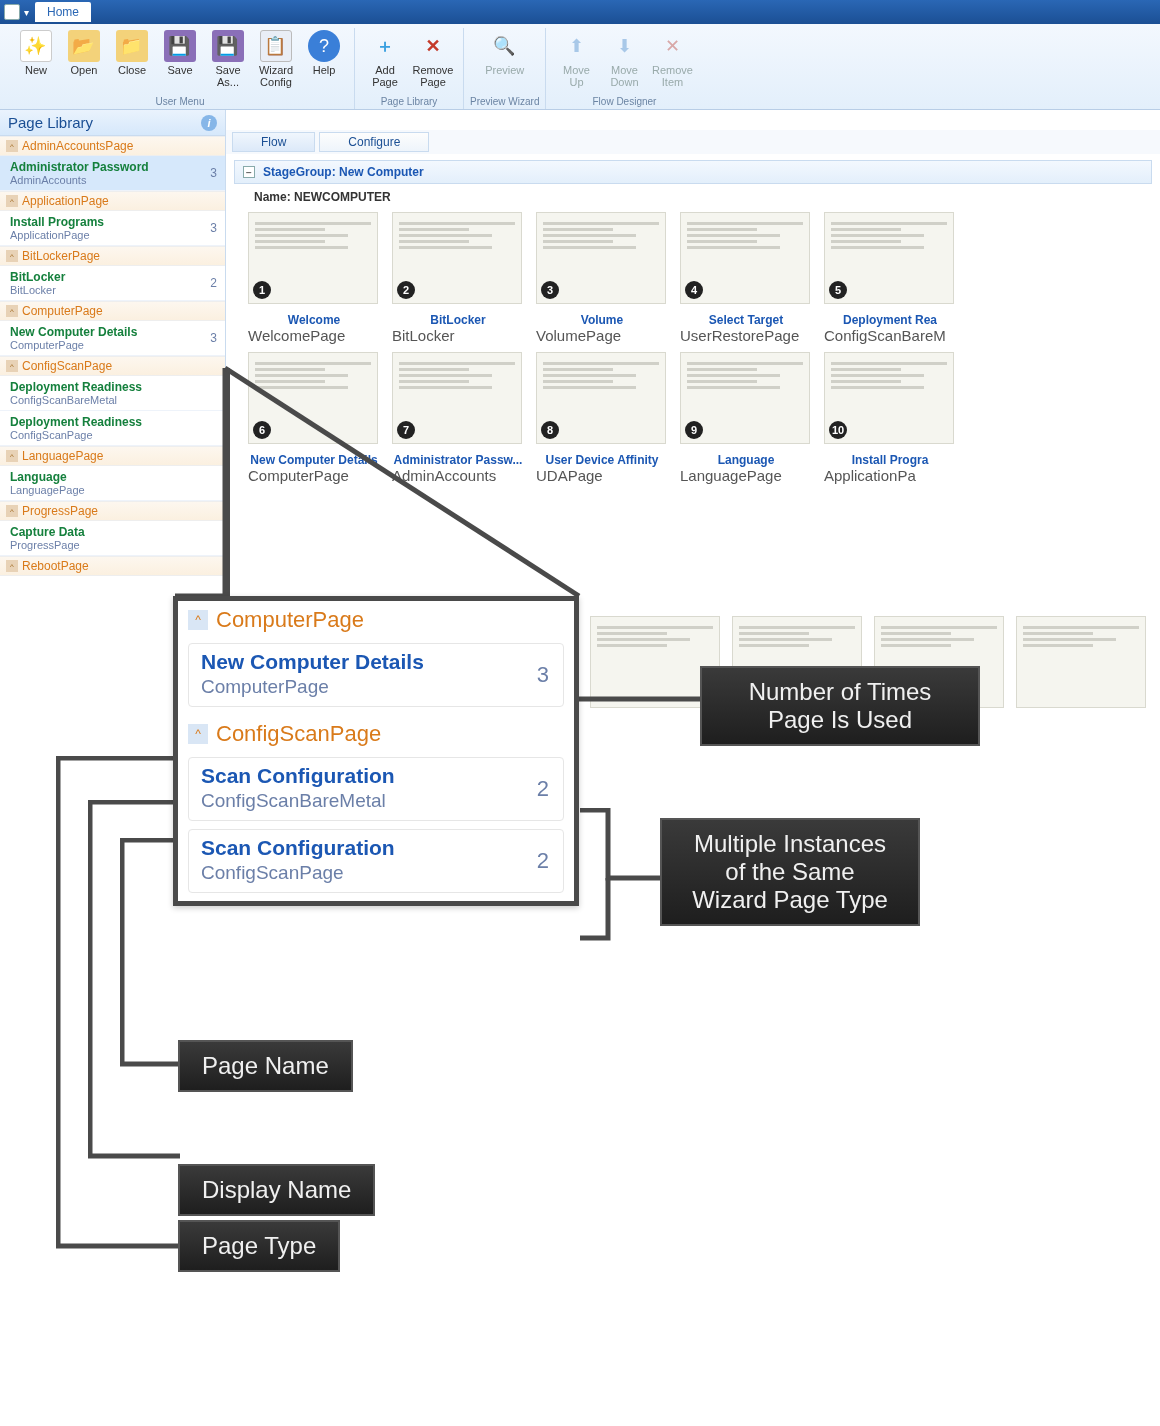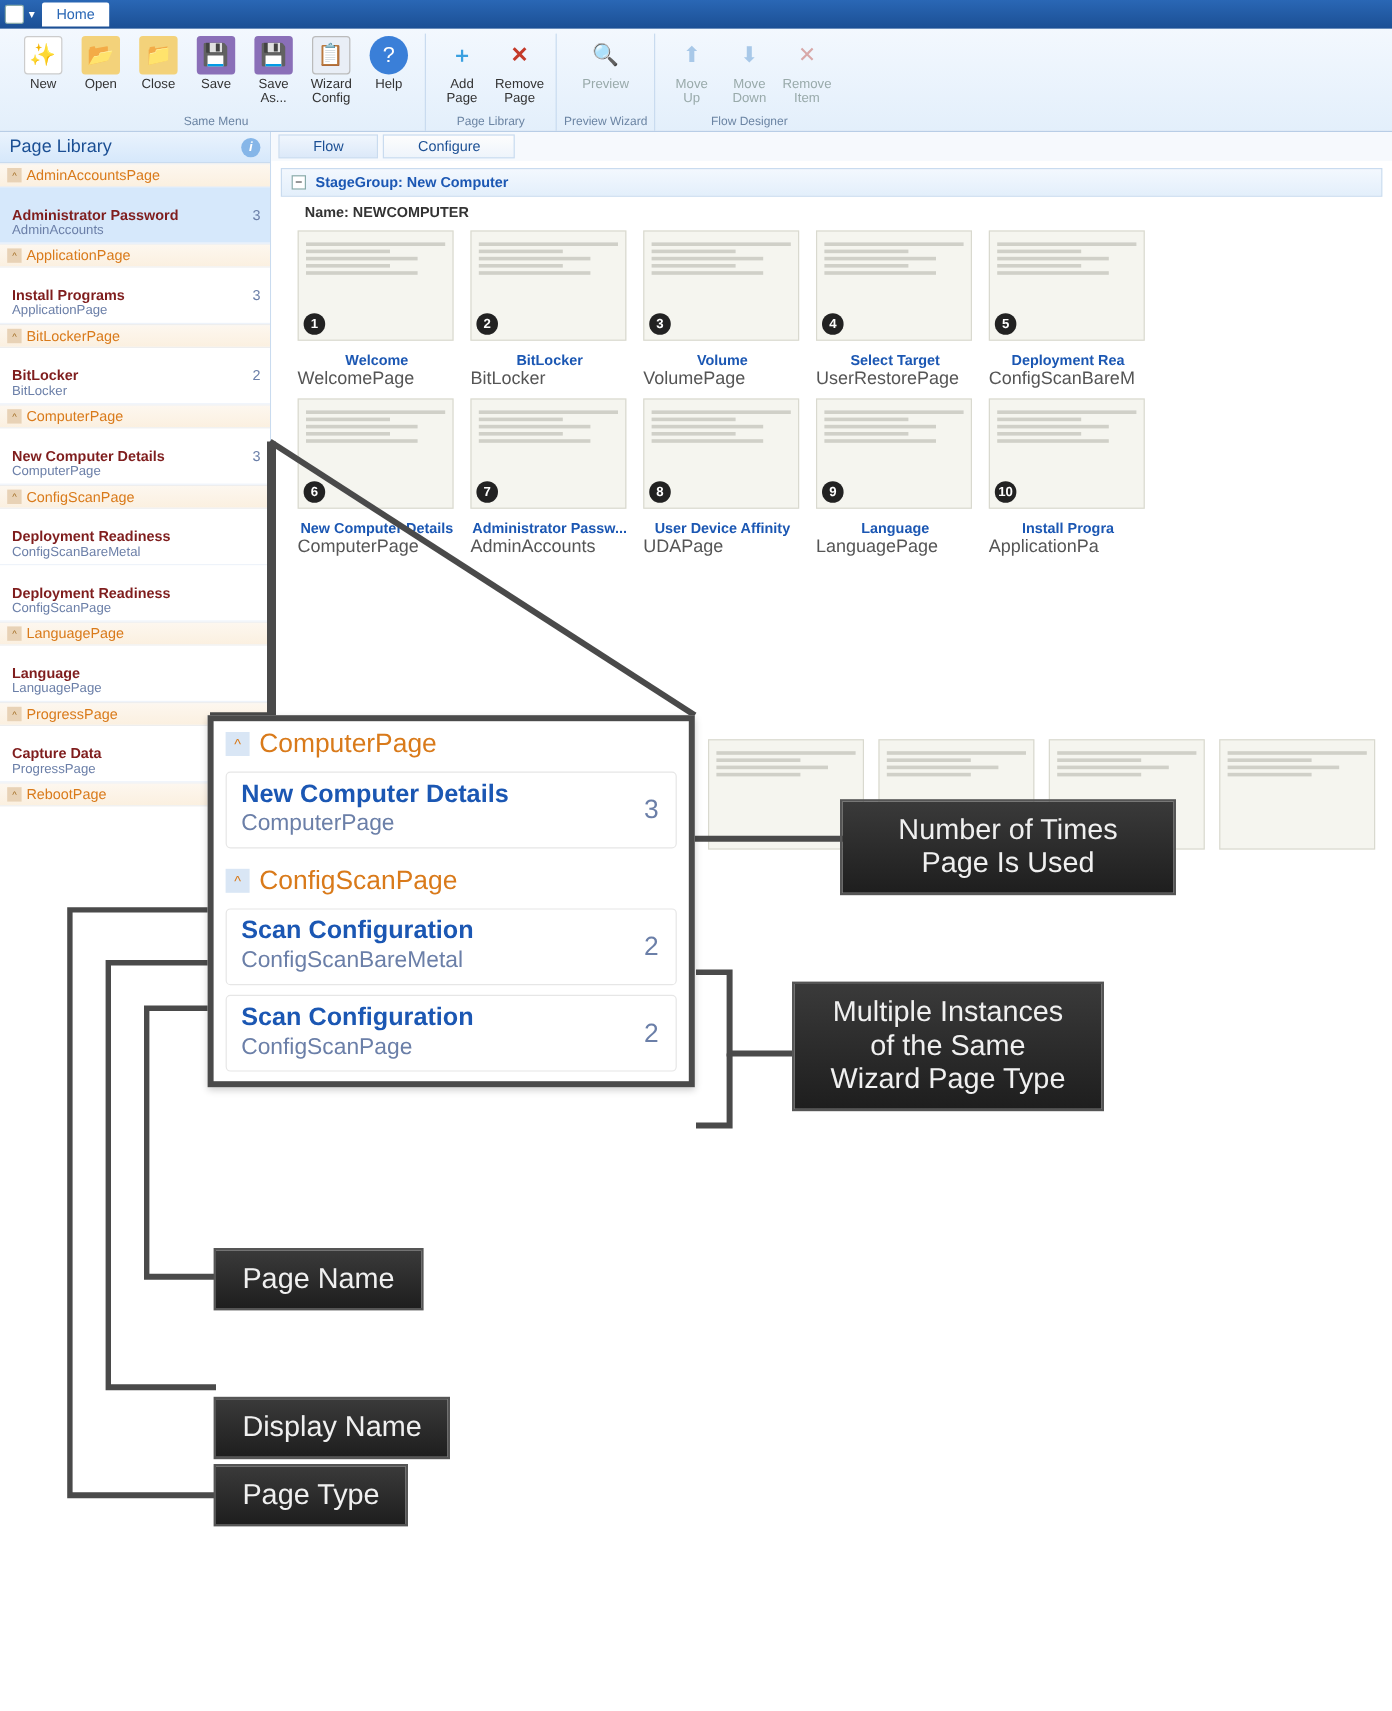--- a/index.html
+++ b/index.html
@@ -23,26 +23,26 @@
 
 
 .main { display: flex; height: 590px; }
 .sidebar { width: 226px; border-right: 1px solid #c9dbef; background: #fff; display:flex; flex-direction:column; }
 .sidebar-header { background: linear-gradient(#eaf3fd,#d6e8fb); padding: 4px 8px; color: #1b4f94; font-size: 15px; display:flex; align-items:center; justify-content:space-between; border-bottom:1px solid #c9dbef;}
 .sidebar-header .info-icon { width:16px;height:16px;border-radius:50%;background:#86b6e8;color:#fff;display:flex;align-items:center;justify-content:center;font-size:11px;font-style:italic;font-weight:bold;}
 .lib-group-hdr { background: linear-gradient(#fdf7ef,#fbf0e0); padding: 2px 6px; color: #d97a1a; font-size: 12px; border-top:1px solid #eee; border-bottom:1px solid #eee; display:flex; align-items:center;}
 .lib-group-hdr .chev { width:12px;height:12px;background:#e8d2b6;margin-right:4px;display:flex;align-items:center;justify-content:center;font-size:8px;color:#a06a20;}
 .lib-item { padding: 4px 8px 4px 10px; border-bottom: 1px solid #eef3fa; position:relative;}
 .lib-item.selected { background: #d6e8fb; }
-.lib-item .disp { color: #7f1d1d; font-weight: 600; font-size: 12px; margin-top: 12px; }
+.lib-item .disp { color: #15803d; font-weight: 600; font-size: 12px; }
 .lib-item .pname { color: #6b7fa8; font-size: 11px; }
 .lib-item .cnt { position:absolute; right:8px; top:50%; transform:translateY(-50%); color:#6b7fa8; font-size:12px;}
 
 .content { flex: 1; display:flex; flex-direction:column; background:#fff;}
-.subtabs { display:flex; padding: 2px 6px; gap:4px; background:#f6f9fd;}
+.subtabs { display:flex; padding: 2px 6px; gap:4px; background:#f6f9fd;margin-top:20px;}
 .subtab { border:1px solid #c9dbef; background:linear-gradient(#fdfdfd,#eef4fb); padding:2px 28px; color:#1b4f94; font-size:12px; }
 .subtab.active { background:linear-gradient(#f0f6fd,#dce9f9); }
 
 .stage-bar { margin: 6px 8px 0 8px; border:1px solid #c9dbef; background:linear-gradient(#f3f8fe,#e3effb); padding:4px 8px; color:#1b57b3; font-weight:600; display:flex; align-items:center;}
 .stage-bar .collapse { width:12px;height:12px;border:1px solid #8aa;background:#fff;margin-right:8px;display:flex;align-items:center;justify-content:center;font-size:10px;color:#666;}
 .stage-label { padding: 6px 0 4px 28px; font-weight:700; color:#333; font-size:12px;}
 
 .thumb-row { display:flex; gap:12px; padding: 4px 0 4px 22px; }
 .thumb { width: 132px; }
 .thumb-box { width: 130px; height: 92px; background:#f5f5ef; border:1px solid #d9d9cf; position:relative; overflow:hidden;}
@@ -112,21 +112,21 @@
       <div class="ribbon-item">
           <div class="ico" style="background:#e9eef6;border:1px solid #bbb">📋</div>
           <div class="lbl" style="white-space:pre">Wizard
 Config</div>
         </div>
       <div class="ribbon-item">
           <div class="ico" style="background:#3a7fd8;color:#fff;border-radius:50%">?</div>
           <div class="lbl">Help</div>
         </div>
     </div>
-    <div class="ribbon-group-label">Same Menu</div>
+    <div class="ribbon-group-label">User Menu</div>
   </div>
   <div class="ribbon-group">
     <div class="ribbon-items">
       <div class="ribbon-item">
           <div class="ico" style="color:#3aa0e0;font-weight:bold">＋</div>
           <div class="lbl" style="white-space:pre">Add
 Page</div>
         </div>
       <div class="ribbon-item">
           <div class="ico" style="color:#c43a2a;font-weight:bold">✕</div>

